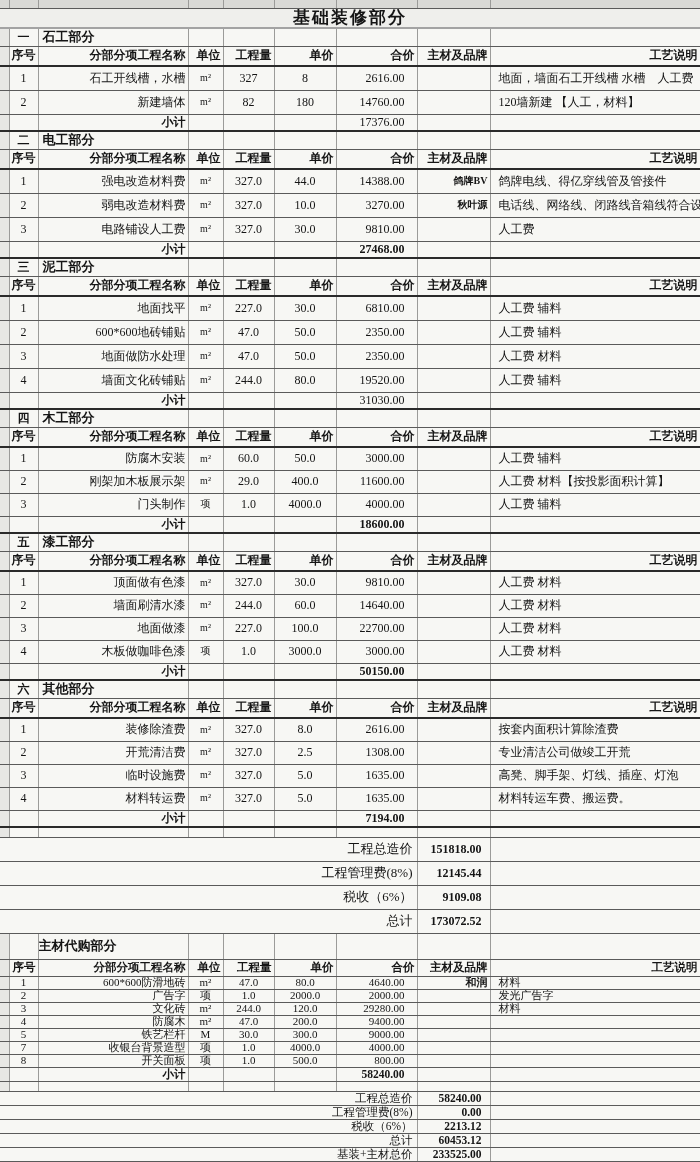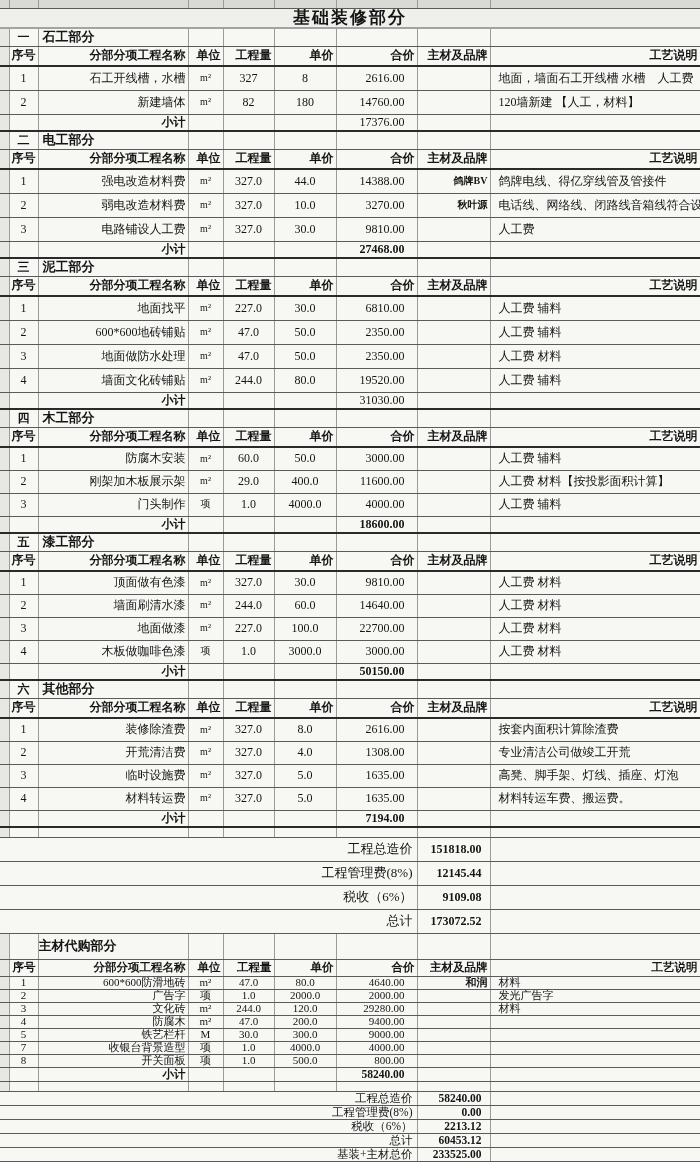--- a/index.html
+++ b/index.html
@@ -441,21 +441,21 @@
         <td class="num">2616.00</td>
         <td class="brand"></td>
         <td class="note">按套内面积计算除渣费</td>
       </tr>
       <tr class="rb">
         <td class="gut"></td>
         <td class="c">2</td>
         <td class="nm">开荒清洁费</td>
         <td class="c u">m²</td>
         <td class="c">327.0</td>
-        <td class="c">4.0</td>
+        <td class="c">2.5</td>
         <td class="num">1308.00</td>
         <td class="brand"></td>
         <td class="note">专业清洁公司做竣工开荒</td>
       </tr>
       <tr class="rb">
         <td class="gut"></td>
         <td class="c">3</td>
         <td class="nm">临时设施费</td>
         <td class="c u">m²</td>
         <td class="c">327.0</td>

